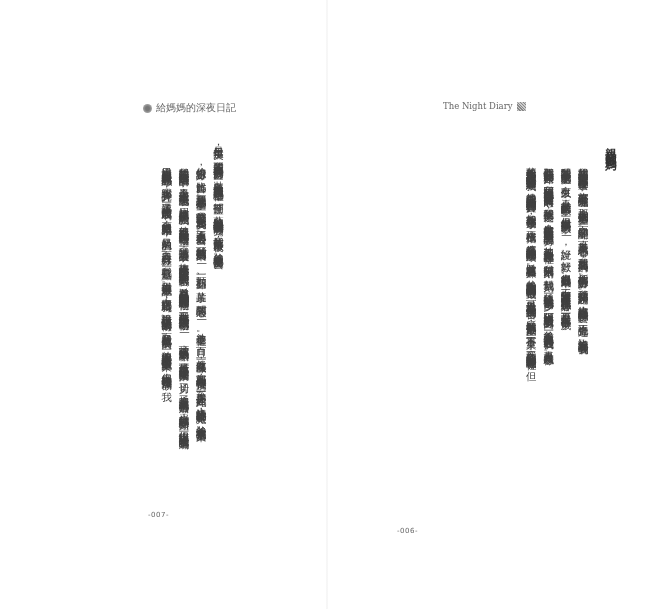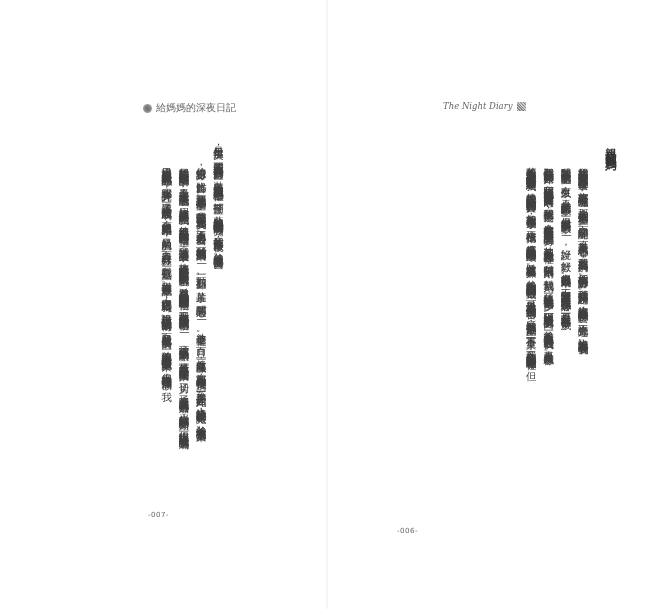--- a/index.html
+++ b/index.html
@@ -6,21 +6,21 @@
     body { width: 655px; height: 609px; position: relative; overflow: hidden;
            font-family: "DejaVu Serif", "Liberation Serif", serif; color: #3a3a3a; }
     .spread { position: absolute; left: 0; top: 0; width: 655px; height: 609px; }
     .page { position: absolute; top: 0; height: 609px; }
     .page.left { left: 0; width: 327px; }
     .page.right { left: 327px; width: 328px; }
 
     .running-head { position: absolute; top: 101px; font-size: 10px; color: #666;
                     display: flex; align-items: center; gap: 4px; white-space: nowrap; }
     .page.left .running-head { left: 143px; }
-    .page.right .running-head { left: 116px; font-family: "DejaVu Serif", serif; font-style: italic; font-size: 8.5px; }
+    .page.right .running-head { left: 116px; font-family: "DejaVu Serif", serif; font-size: 8.5px; }
     .head-icon { display: inline-block; width: 9px; height: 9px; border-radius: 50%;
                  background: radial-gradient(circle, #777 30%, #999 60%, #bbb 100%); }
     .page.right .head-icon { border-radius: 1px;
                  background: repeating-linear-gradient(45deg,#888 0 1px,#ccc 1px 2px); }
 
     .text-block { position: absolute; top: 138px; height: 360px;
                   writing-mode: vertical-rl; text-orientation: upright;
                   font-size: 10.4px; line-height: 17.3px; letter-spacing: 0.6px; color: #404040; }
     .page.left .text-block { right: 100px; width: 230px; }
     .page.right .text-block { right: 36px; width: 250px; }

